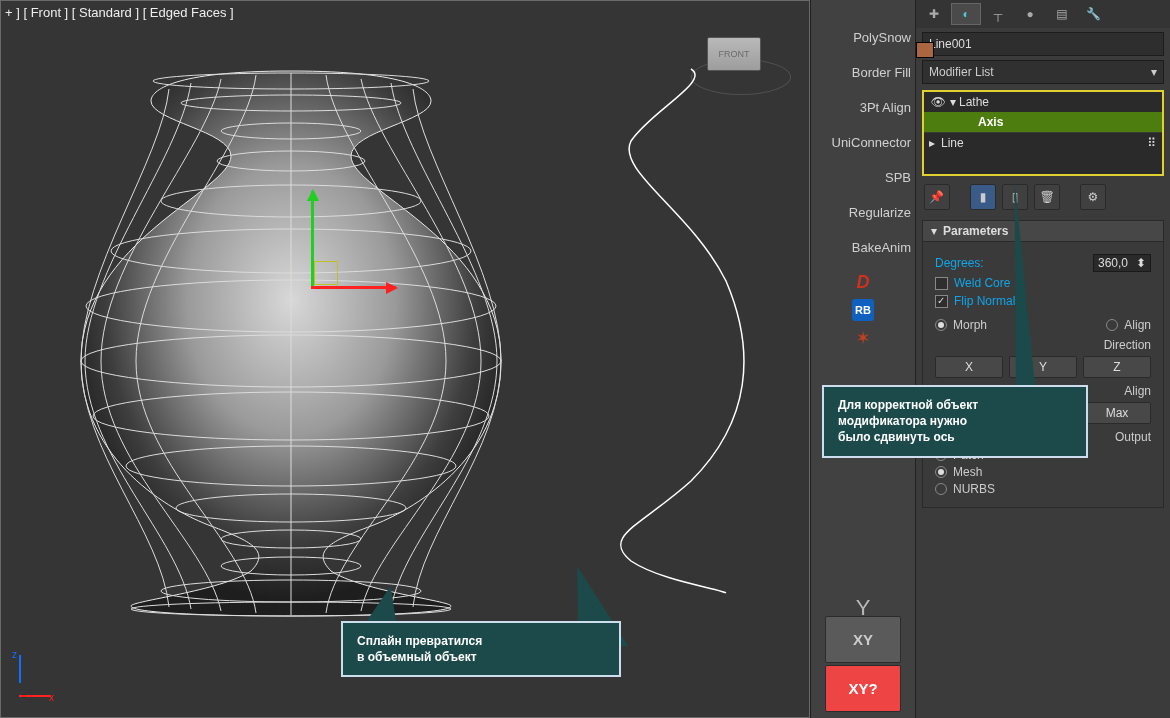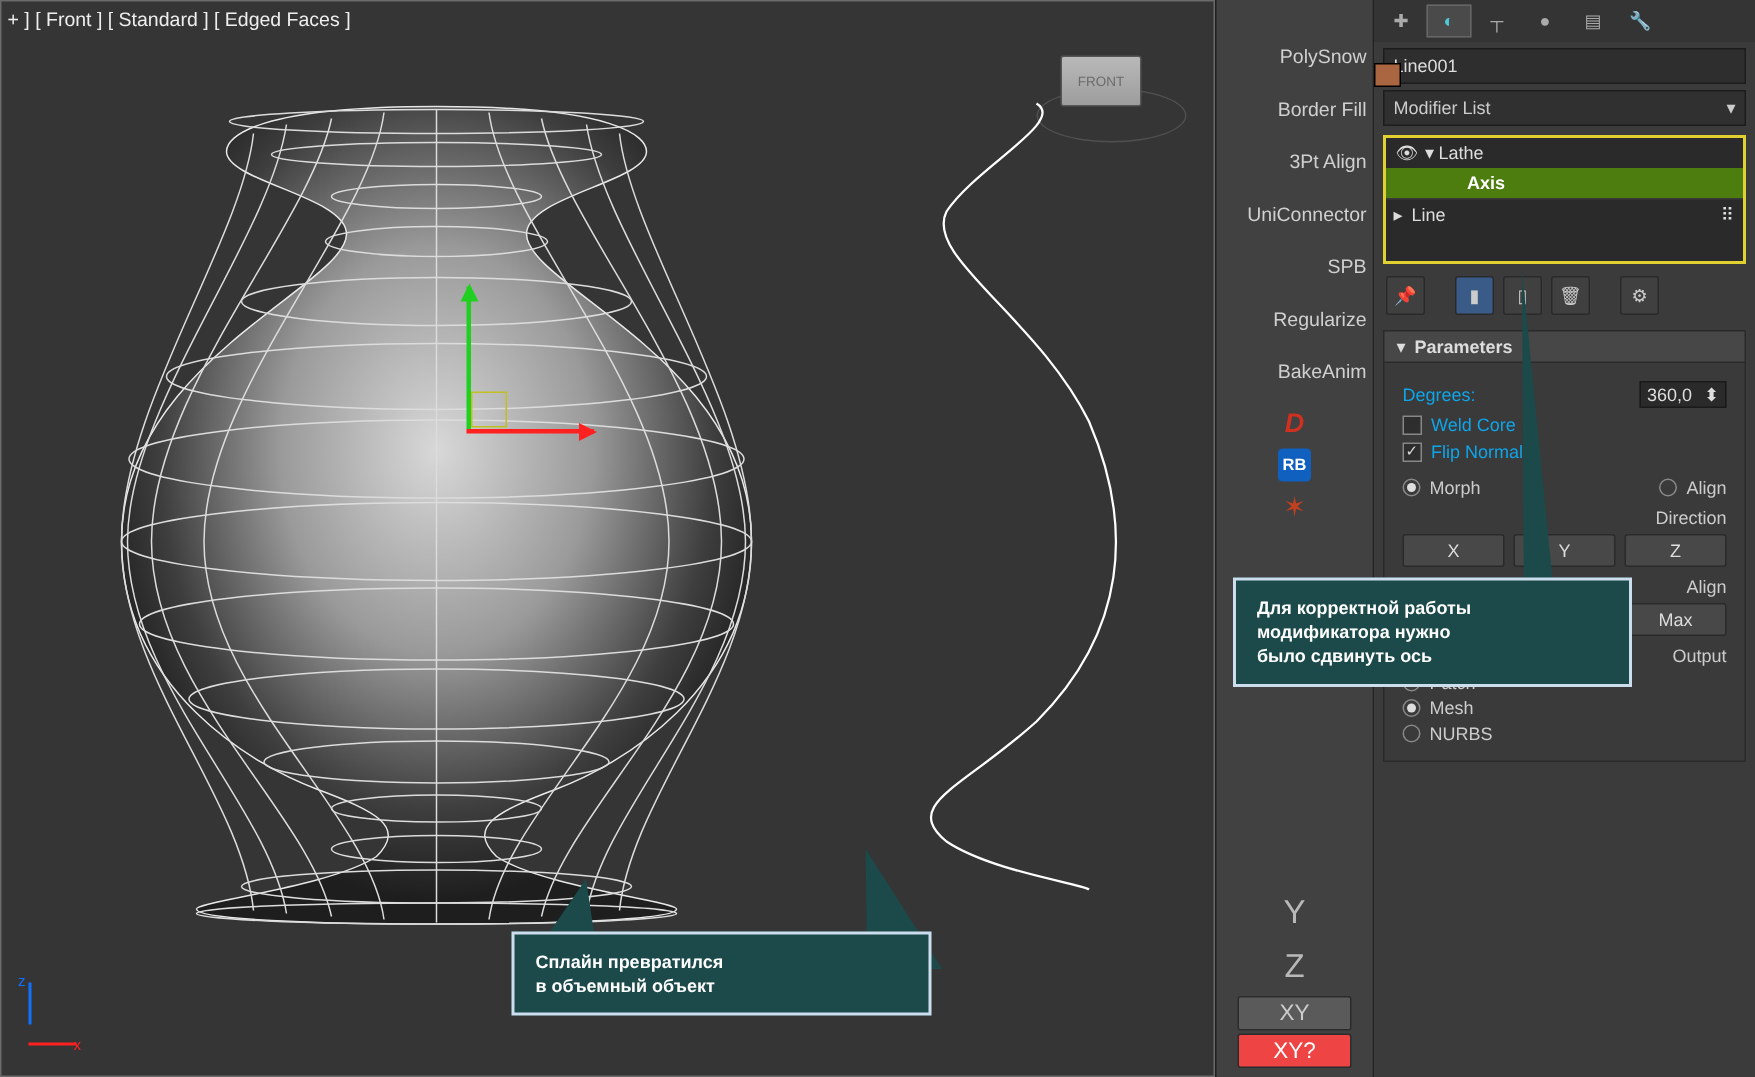--- a/index.html
+++ b/index.html
@@ -37,21 +37,21 @@
 
   
   .mid-bar { flex: 0 0 105px; background:#414141; border-left:1px solid #202020; position:relative; padding-top:20px;}
   .mid-bar .item { color:#d0d0d0; text-align:right; padding:10px 4px; cursor:pointer; font-size:13px;}
   .mid-bar .redicon{width:22px;height:22px;margin:6px auto;display:flex;align-items:center;justify-content:center;}
   .mid-bar .redicon.d{color:#d03020;font-weight:bold;font-size:18px;font-style:italic;}
   .mid-bar .rb{background:#1060c0;color:#fff;border-radius:3px;font-size:11px;font-weight:bold;}
   .mid-bar .bigletters{position:absolute;bottom:56px;left:0;right:0;}
   .mid-bar .bigletters div{font-size:22px;color:#b8b8b8;text-align:center;padding:5px 0;}
   .mid-bar .xybtns{position:absolute;bottom:4px;left:14px;right:14px;}
-  .mid-bar .xybtns div{background:#5a5a5a;border:1px solid #2c2c2c;text-align:center;padding:2px 0;margin:2px 0;font-size:15px;font-weight:normal;border-radius:2px;cursor:pointer;}
+  .mid-bar .xybtns div{background:#5a5a5a;border:1px solid #2c2c2c;text-align:center;padding:14px 0;margin:2px 0;font-size:15px;font-weight:bold;border-radius:2px;cursor:pointer;}
   .mid-bar .xybtns div.blue{background:#ef4444;color:#fff;}
 
   
   .right-panel { flex:1; background:#3B3B3B; border-left:1px solid #222; display:flex; flex-direction:column; }
   .top-tabs { display:flex; height:28px; background:#343434; align-items:center; padding:0 3px; gap:2px;}
   .top-tabs .tb{width:30px;height:22px;display:flex;align-items:center;justify-content:center;color:#aaa;cursor:pointer;}
   .top-tabs .tb.sel{background:#4a4a4a;border:1px solid #666;}
 
   .obj-name { margin:4px 6px; background:#2e2e2e; border:1px solid #1c1c1c; padding:4px 6px; color:#ddd; }
   .obj-name input{background:transparent;border:none;color:#ddd;width:100%;outline:none;}
@@ -305,16 +305,16 @@
           <span class="radio"></span>
           <span>NURBS</span>
         </div>
       </div>
     </div>
   </div>
 </div>
 
 <div class="pointer2"></div>
 <div class="callout callout2">
-  <div>Для корректной работы</div>
+  <div>Для корректной объект</div>
   <div>модификатора нужно</div>
   <div>было сдвинуть ось</div>
 </div>
 
 </body></html>

